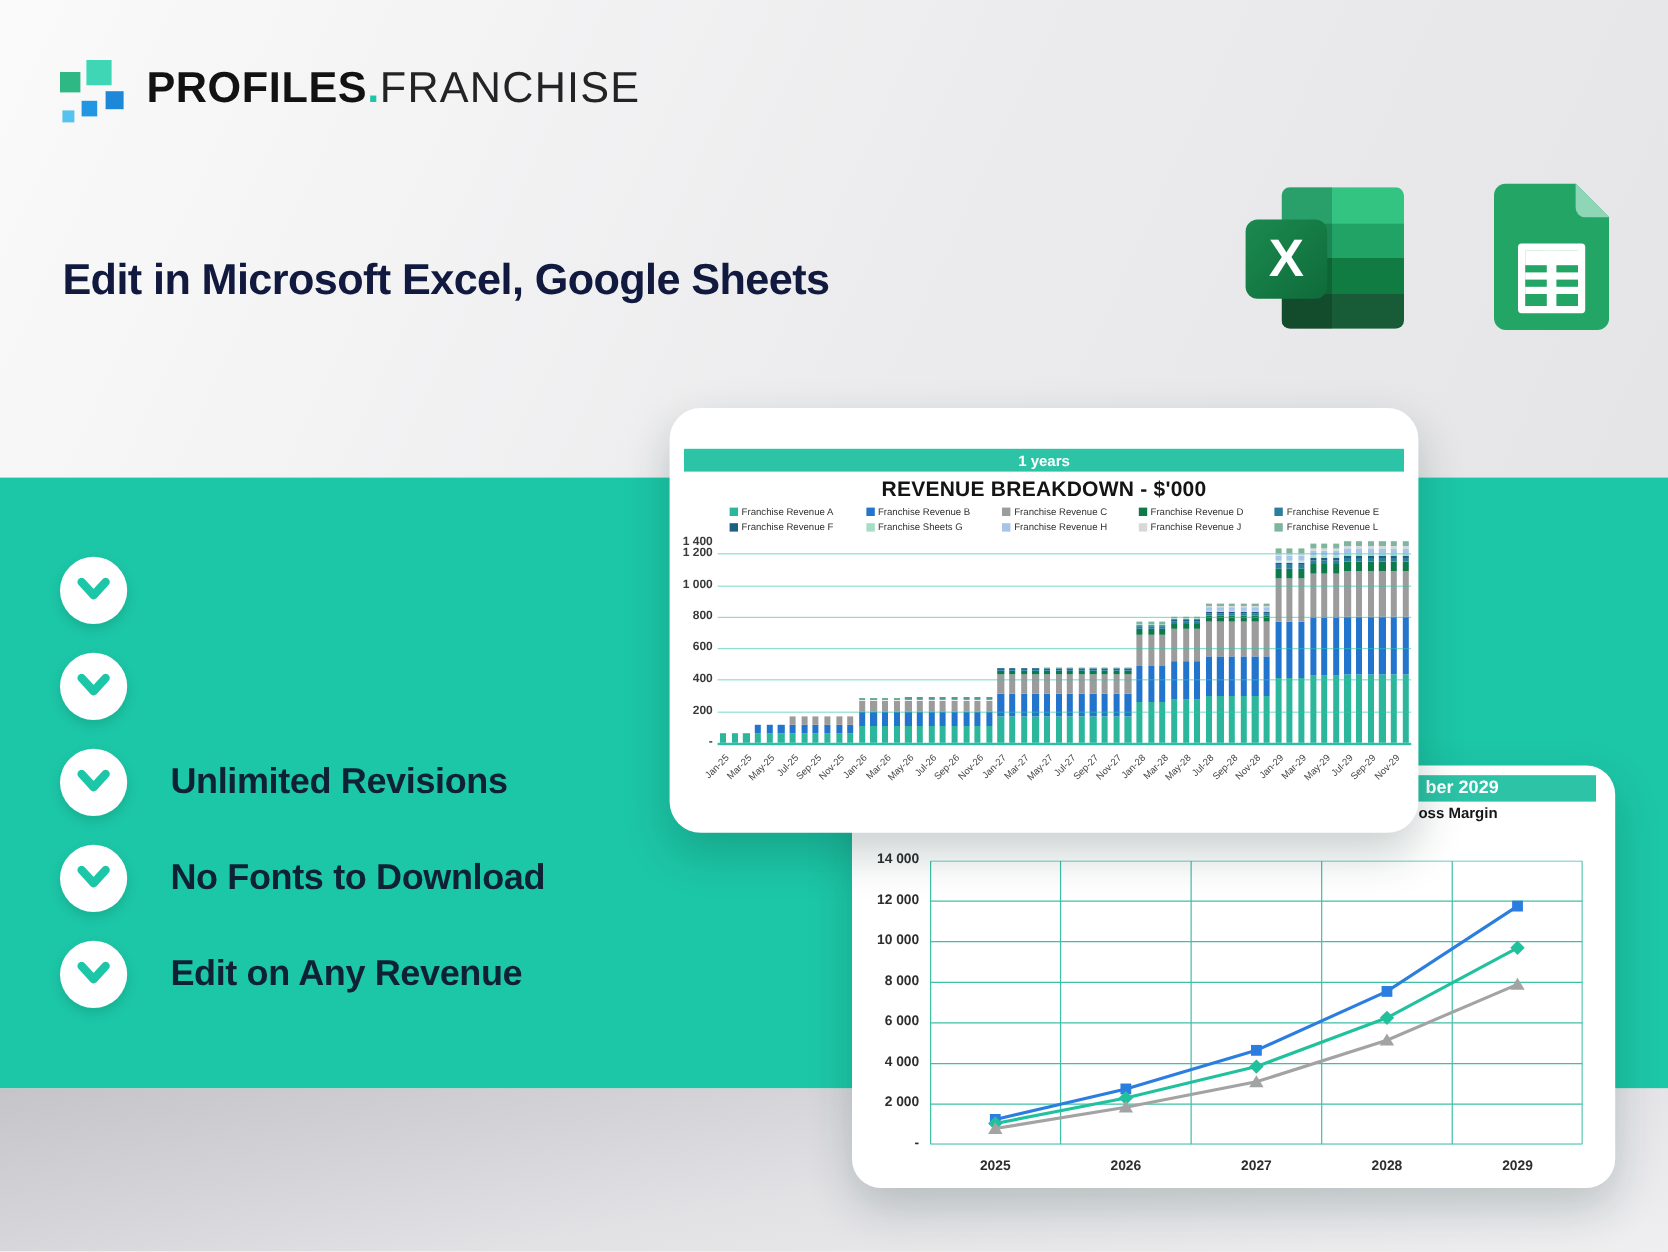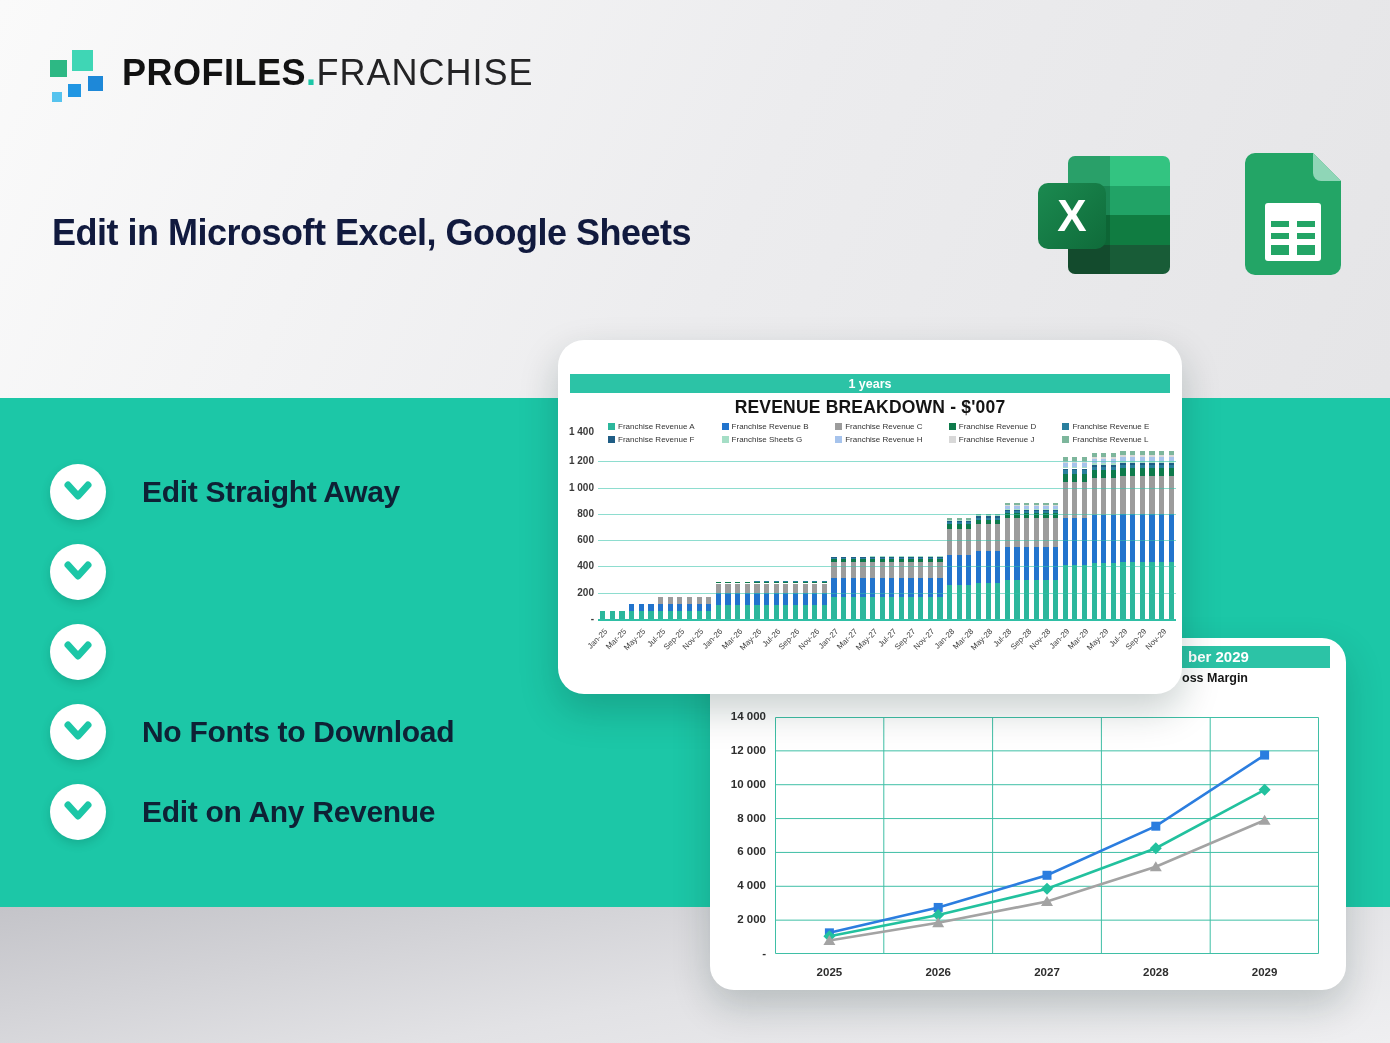--- a/index.html
+++ b/index.html
@@ -133,35 +133,35 @@
   </svg>
 </div>
 
 <div class="features">
     <div class="feature">
       <div class="fcircle">
         <svg width="30" height="22" viewBox="0 0 30 22">
           <polyline points="5,4 15,15 25,4" fill="none" stroke="#1cc7a7" stroke-width="7" stroke-linecap="round" stroke-linejoin="round"></polyline>
         </svg>
       </div>
-      <div class="flabel">Edit Straight Away</div>
     </div>
     <div class="feature">
       <div class="fcircle">
         <svg width="30" height="22" viewBox="0 0 30 22">
           <polyline points="5,4 15,15 25,4" fill="none" stroke="#1cc7a7" stroke-width="7" stroke-linecap="round" stroke-linejoin="round"></polyline>
         </svg>
       </div>
     </div>
     <div class="feature">
       <div class="fcircle">
         <svg width="30" height="22" viewBox="0 0 30 22">
           <polyline points="5,4 15,15 25,4" fill="none" stroke="#1cc7a7" stroke-width="7" stroke-linecap="round" stroke-linejoin="round"></polyline>
         </svg>
       </div>
+      <div class="flabel">Unlimited Revisions</div>
     </div>
     <div class="feature">
       <div class="fcircle">
         <svg width="30" height="22" viewBox="0 0 30 22">
           <polyline points="5,4 15,15 25,4" fill="none" stroke="#1cc7a7" stroke-width="7" stroke-linecap="round" stroke-linejoin="round"></polyline>
         </svg>
       </div>
       <div class="flabel">No Fonts to Download</div>
     </div>
     <div class="feature">
@@ -223,21 +223,21 @@
     <div class="c2-ylab" style="top: 309px;">-</div>
     <div class="c2-xlab" style="left: 84.4px;">2025</div>
     <div class="c2-xlab" style="left: 193.2px;">2026</div>
     <div class="c2-xlab" style="left: 302px;">2027</div>
     <div class="c2-xlab" style="left: 410.8px;">2028</div>
     <div class="c2-xlab" style="left: 519.6px;">2029</div>
   </div>
 
 <div class="card card1">
   <div class="tealbar c1-tealbar">1 years</div>
-  <div class="c1-title">REVENUE BREAKDOWN - $'007</div>
+  <div class="c1-title">REVENUE BREAKDOWN - $'000</div>
   <div class="c1-legend">
       <div class="lg-item">
         <span class="lg-sw" style="background:#2cb79c"></span>
         <span>Franchise Revenue A</span>
       </div>
       <div class="lg-item">
         <span class="lg-sw" style="background:#2274cd"></span>
         <span>Franchise Revenue B</span>
       </div>
       <div class="lg-item">
@@ -267,21 +267,21 @@
       <div class="lg-item">
         <span class="lg-sw" style="background:#d8d8d8"></span>
         <span>Franchise Revenue J</span>
       </div>
       <div class="lg-item">
         <span class="lg-sw" style="background:#7db69c"></span>
         <span>Franchise Revenue L</span>
       </div>
     </div>
   <div class="c1-bars">
-      <div class="c1-ylab" style="top: 86px;">1 400</div>
+      <div class="c1-ylab" style="top: 106px;">1 400</div>
       <div class="c1-ylab" style="top: 115.286px;">1 200</div>
       <div class="c1-grid" style="top: 121.286px;"></div>
       <div class="c1-ylab" style="top: 141.571px;">1 000</div>
       <div class="c1-grid" style="top: 147.571px;"></div>
       <div class="c1-ylab" style="top: 167.857px;">800</div>
       <div class="c1-grid" style="top: 173.857px;"></div>
       <div class="c1-ylab" style="top: 194.143px;">600</div>
       <div class="c1-grid" style="top: 200.143px;"></div>
       <div class="c1-ylab" style="top: 220.429px;">400</div>
       <div class="c1-grid" style="top: 226.429px;"></div>

